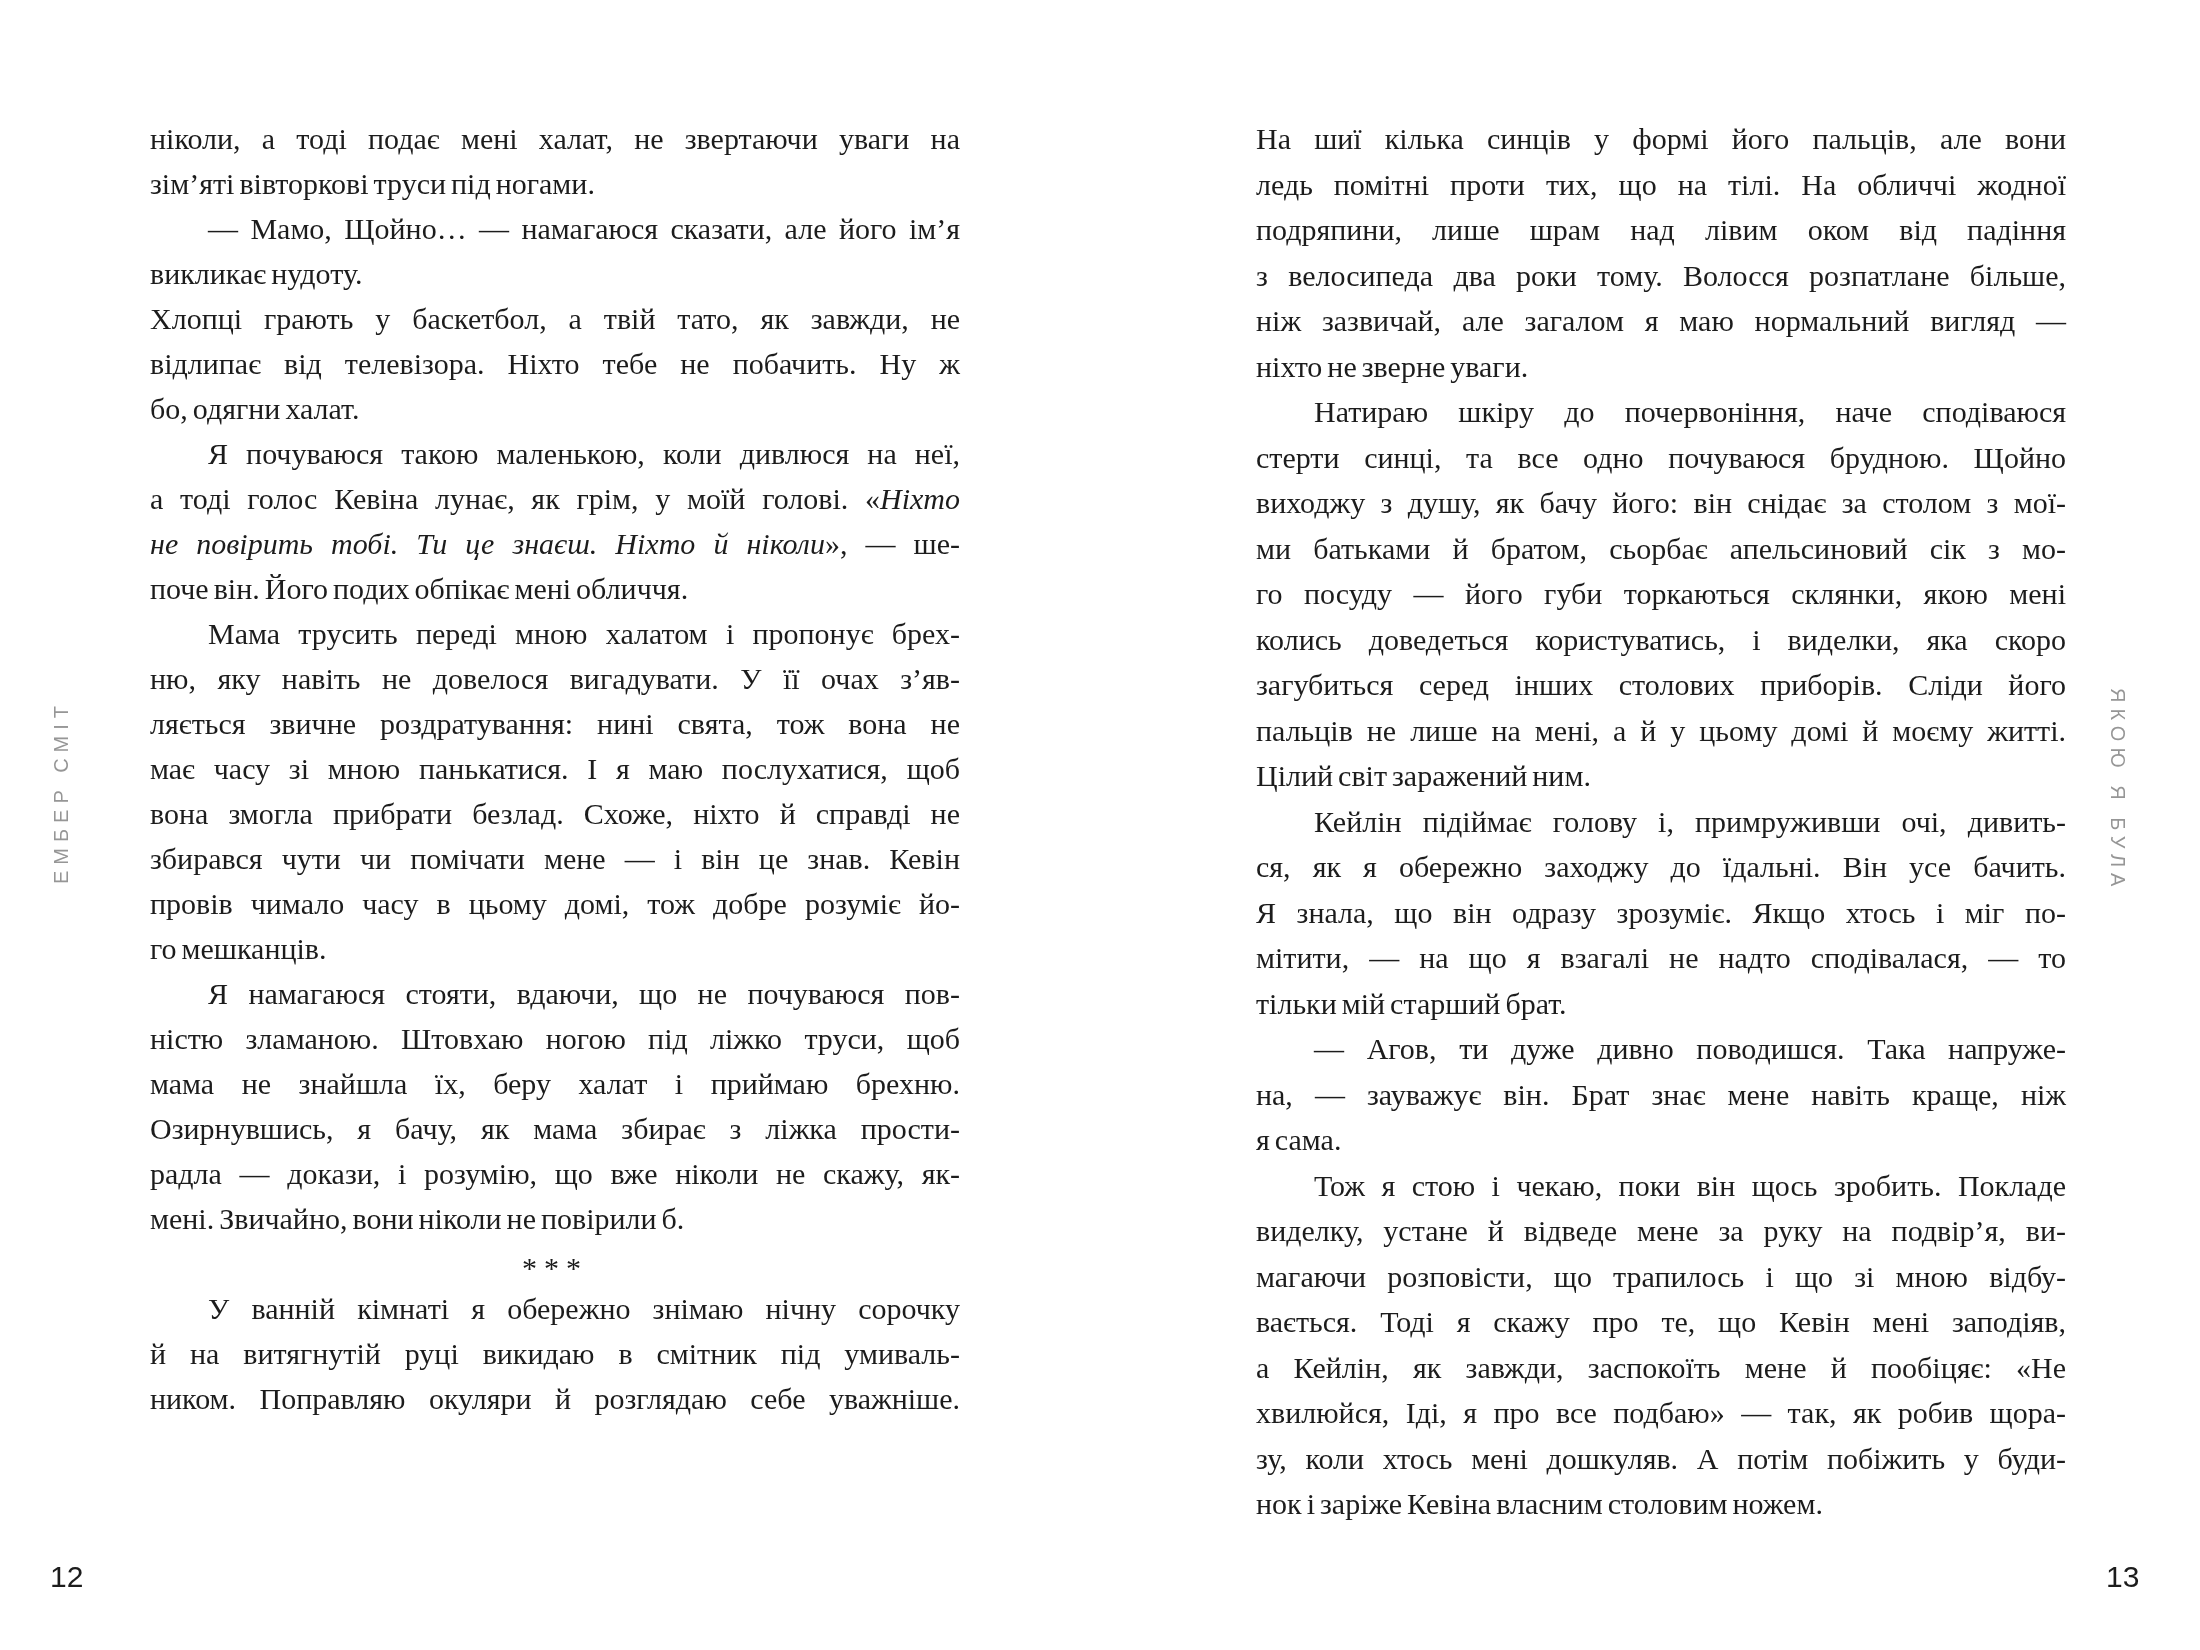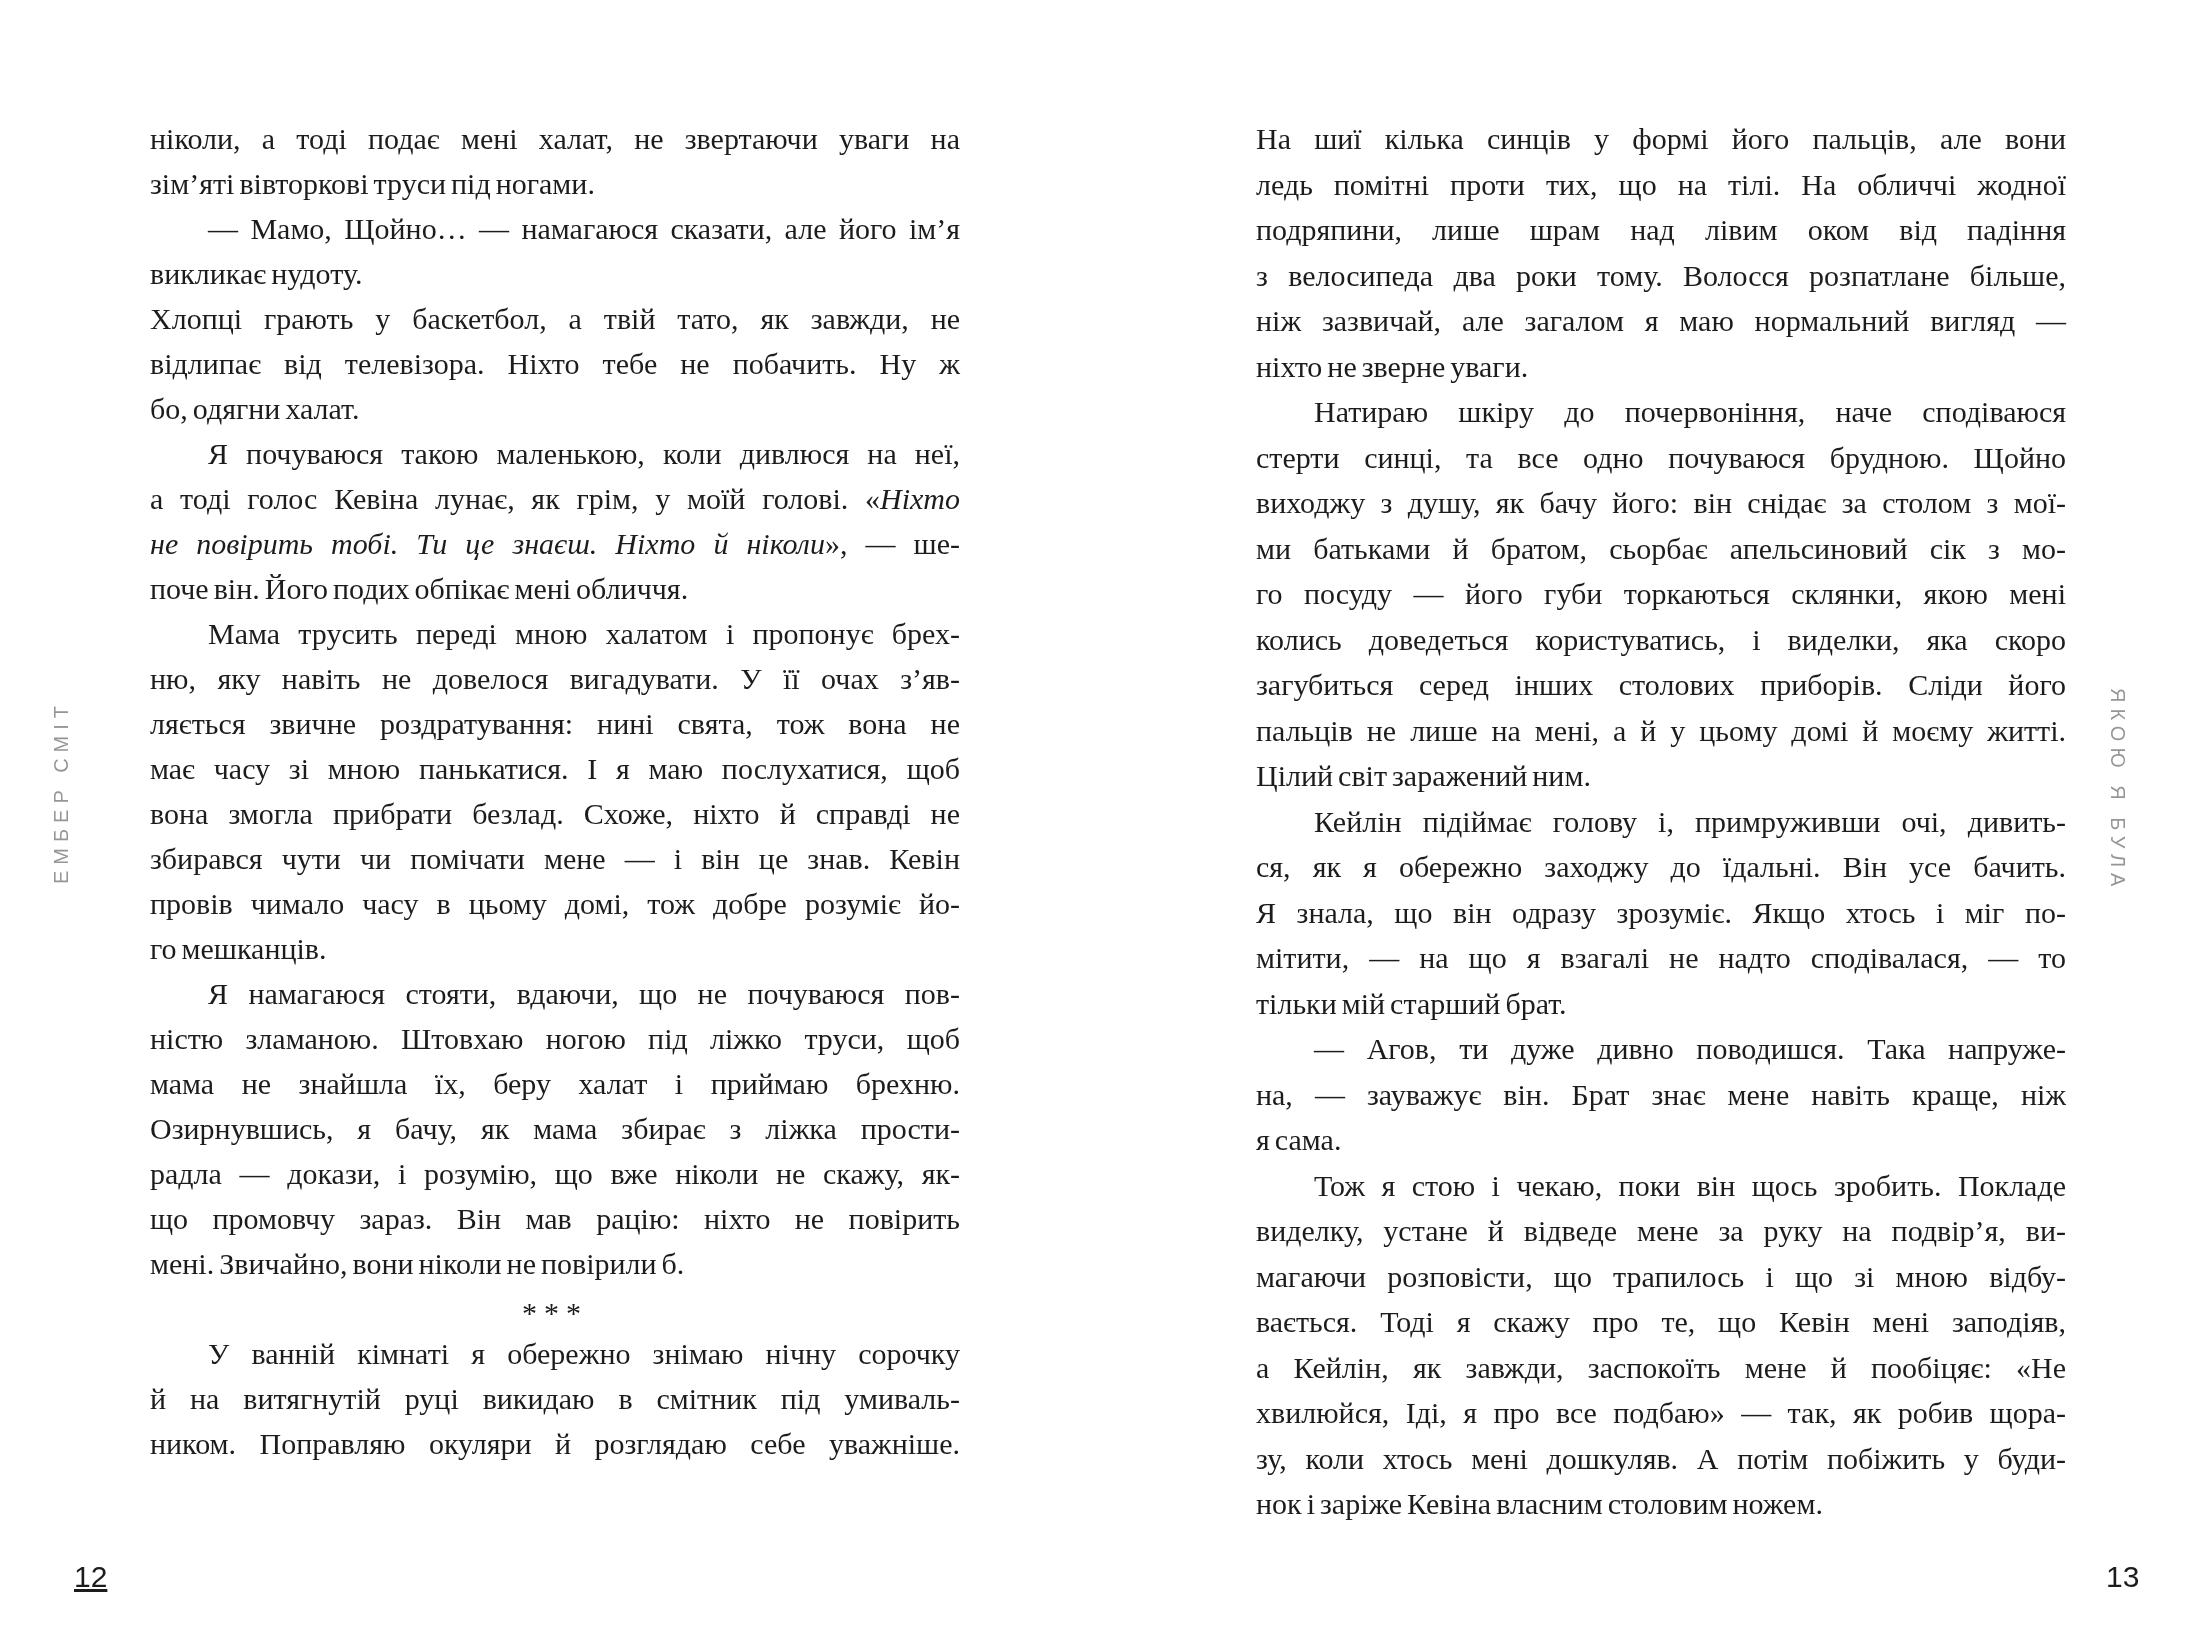--- a/index.html
+++ b/index.html
@@ -32,21 +32,21 @@
     color: var(--margin_text, #969696);
     white-space: nowrap;
   }
   .margin-label.rot180 { left: 50px; top: 700px; transform: rotate(180deg); }
   .margin-label.right  { left: 2106px; top: 688px; }
   .page-num {
     position: absolute; top: 1560px;
     font-family: "Liberation Sans", "DejaVu Sans", sans-serif;
     font-size: 30px; color: var(--page_number, #1c1c1c);
   }
-  .pn-left  { left: 74px; text-decoration: underline; }
+  .pn-left  { left: 50px; }
   .pn-right { left: 2106px; }
 </style>
 </head>
 <body>
 
 <main class="spread">
   <section class="page">
     <div class="margin-label rot180">ЕМБЕР СМІТ</div>
     <div class="text-col" id="left-col">
         <div class="line j">ніколи, а тоді подає мені халат, не звертаючи уваги на</div>
@@ -66,21 +66,20 @@
         <div class="line j">має часу зі мною панькатися. І я маю послухатися, щоб</div>
         <div class="line j">вона змогла прибрати безлад. Схоже, ніхто й справді не</div>
         <div class="line j">збирався чути чи помічати мене — і він це знав. Кевін</div>
         <div class="line j">провів чимало часу в цьому домі, тож добре розуміє йо-</div>
         <div class="line">го мешканців.</div>
         <div class="line j ind">Я намагаюся стояти, вдаючи, що не почуваюся пов-</div>
         <div class="line j">ністю зламаною. Штовхаю ногою під ліжко труси, щоб</div>
         <div class="line j">мама не знайшла їх, беру халат і приймаю брехню.</div>
         <div class="line j">Озирнувшись, я бачу, як мама збирає з ліжка прости-</div>
         <div class="line j">радла — докази, і розумію, що вже ніколи не скажу, як-</div>
-        <div class="line j">що промовчу зараз. Він мав рацію: ніхто не повірить</div>
         <div class="line">мені. Звичайно, вони ніколи не повірили б.</div>
         <div class="line sep"><span>***</span></div>
         <div class="line j ind">У ванній кімнаті я обережно знімаю нічну сорочку</div>
         <div class="line j">й на витягнутій руці викидаю в смітник під умиваль-</div>
         <div class="line j">ником. Поправляю окуляри й розглядаю себе уважніше.</div>
       </div>
     <div class="page-num pn-left">12</div>
   </section>
 
   <section class="page">

